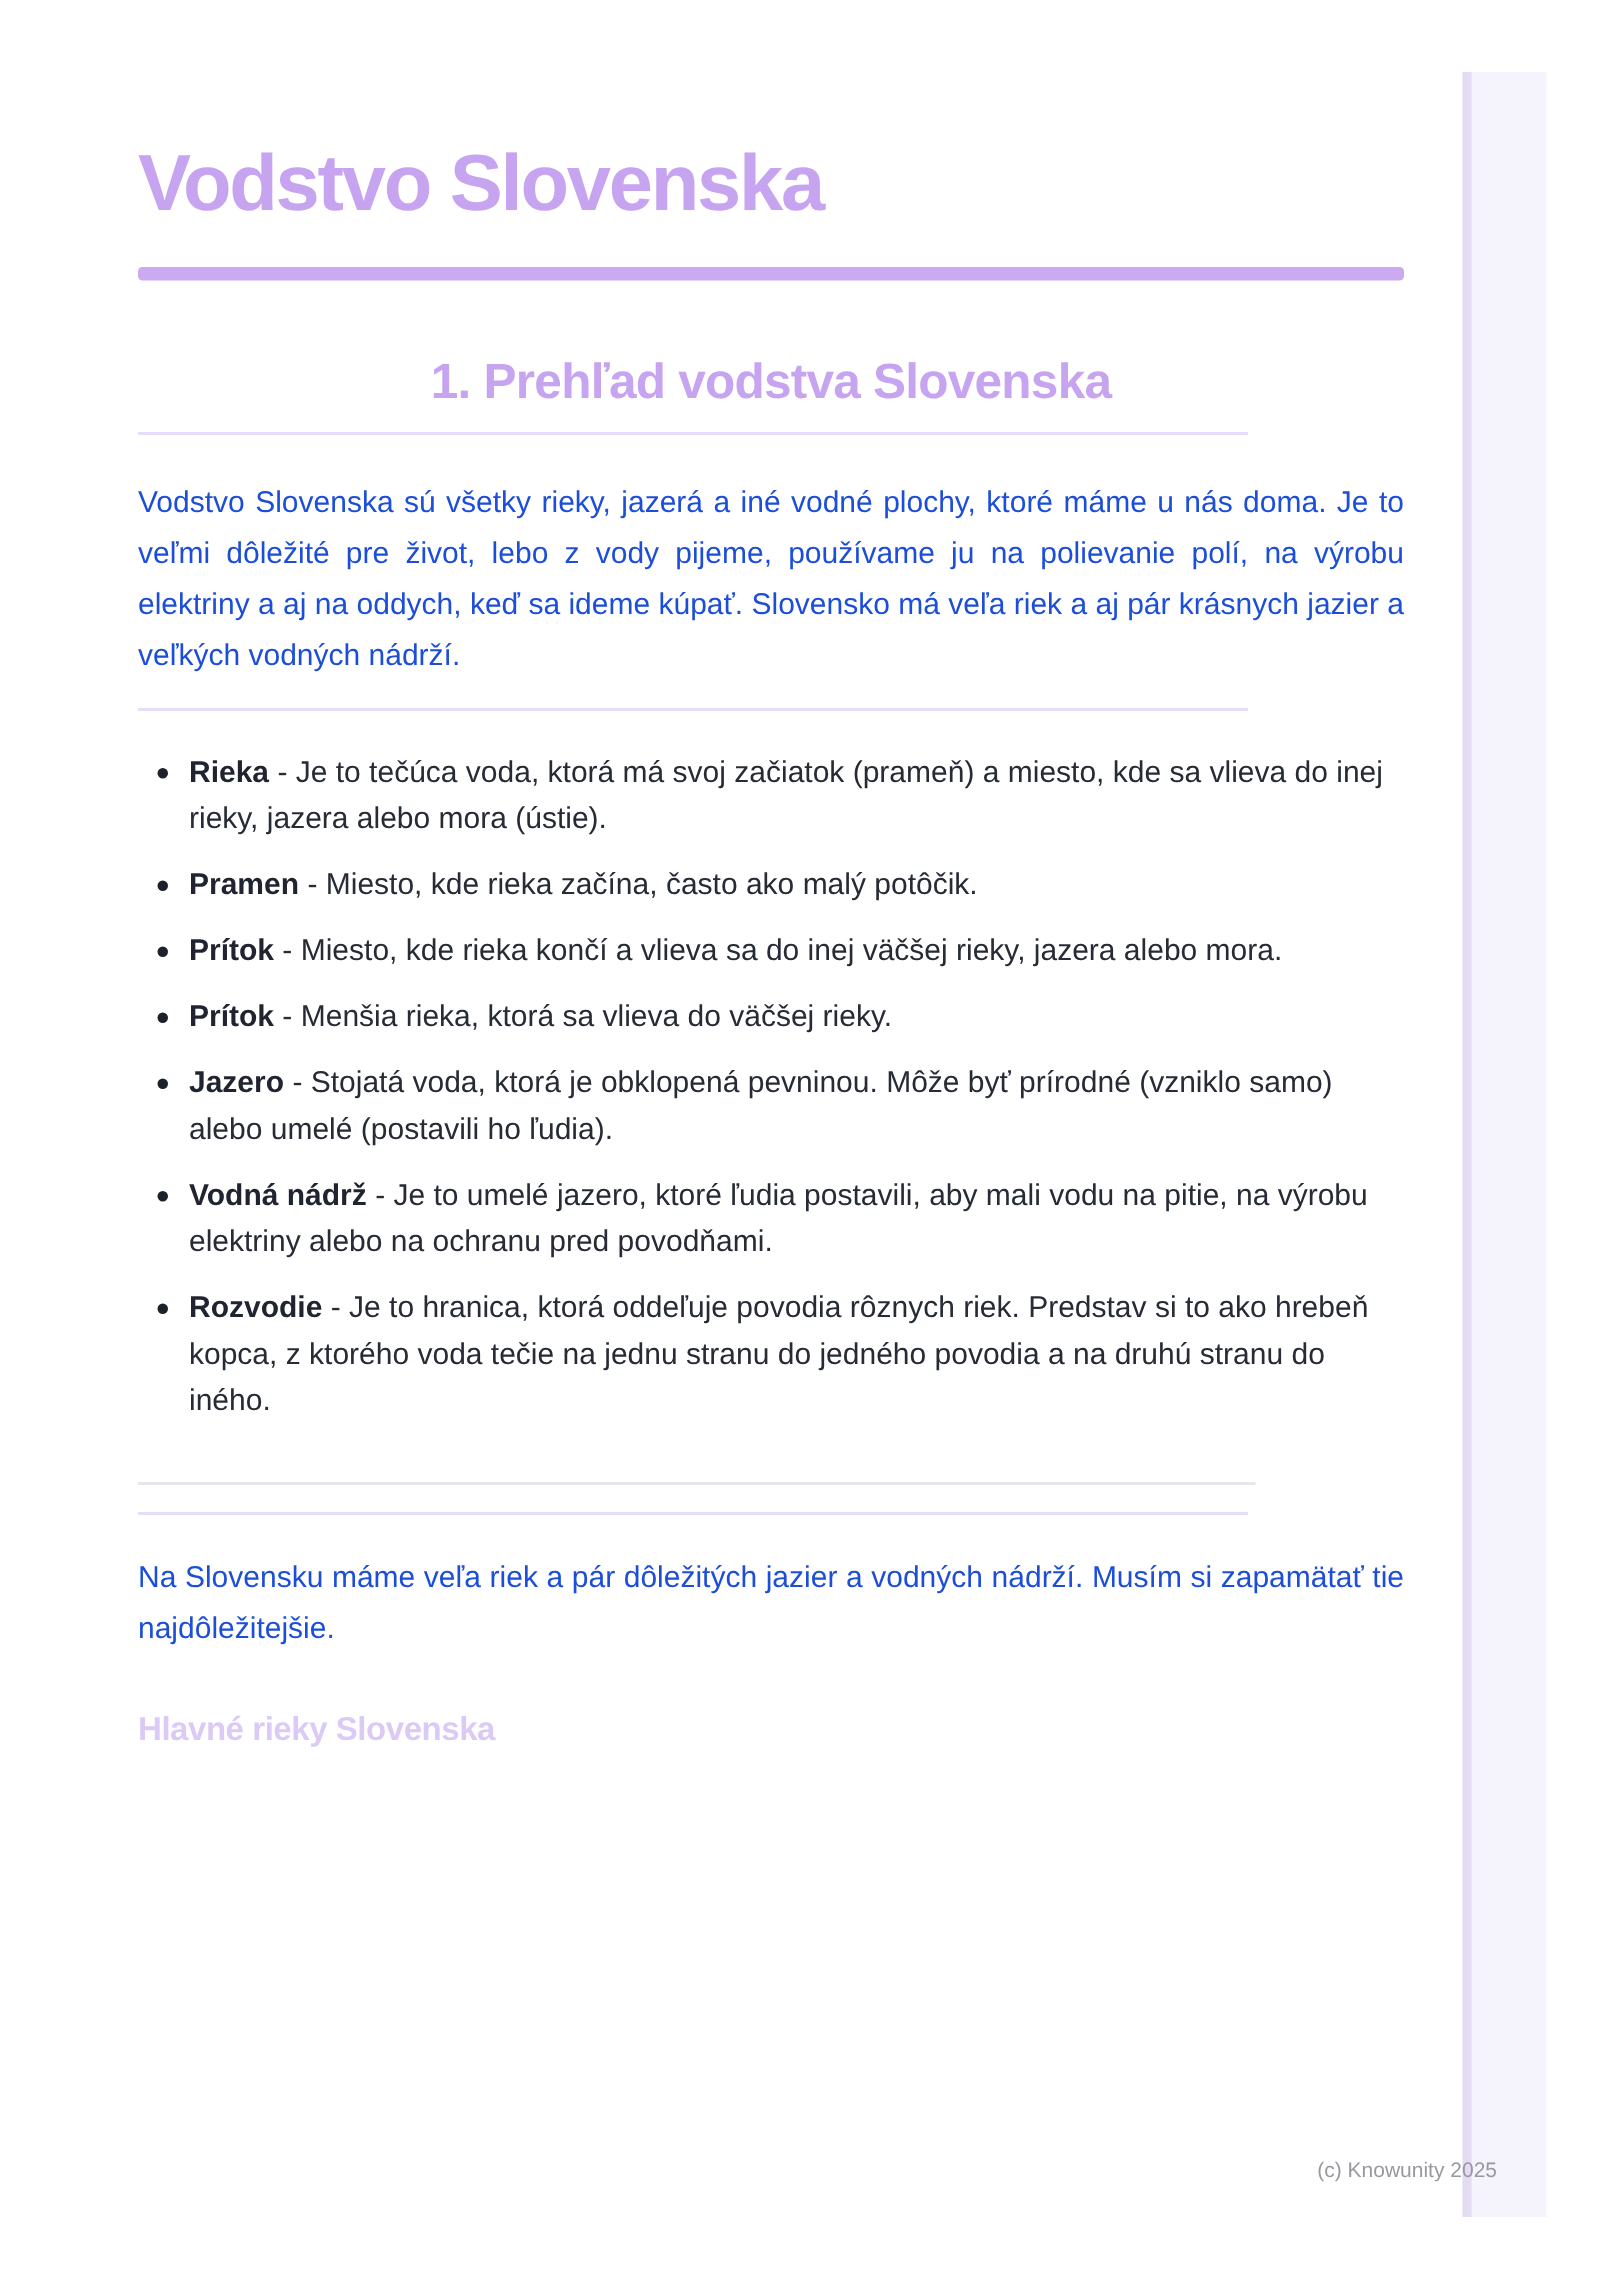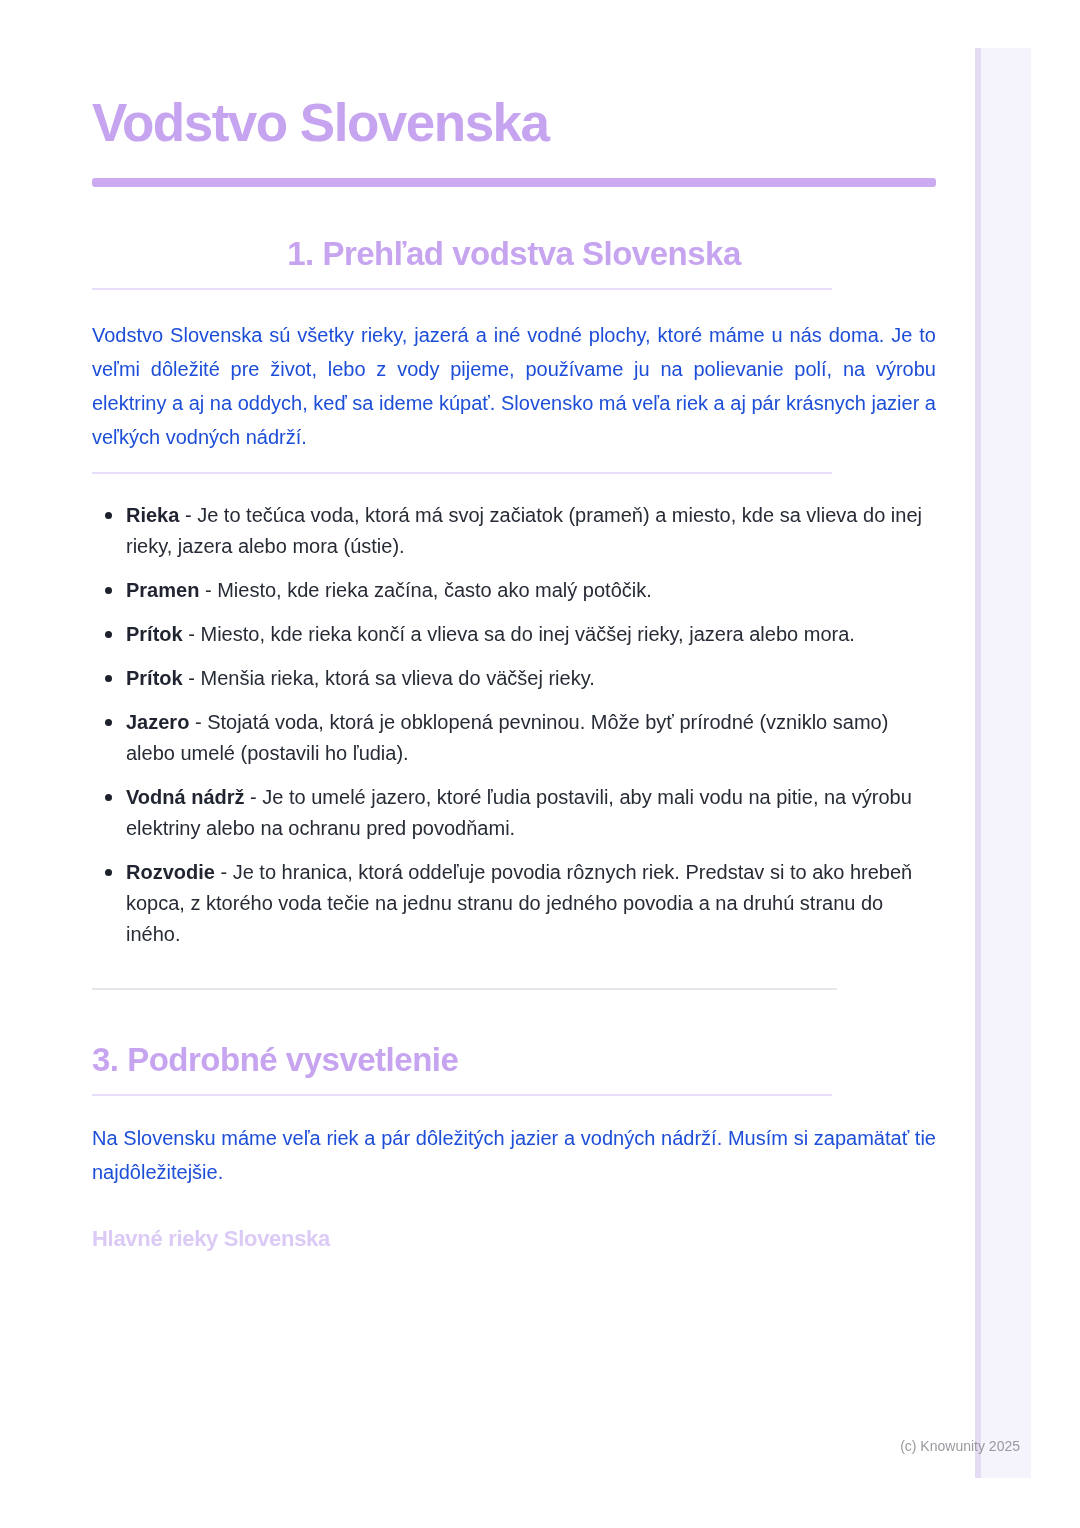--- a/index.html
+++ b/index.html
@@ -108,21 +108,21 @@
     font-size: 22px;
     line-height: 1.05;
     font-weight: bold;
     letter-spacing: -0.3px;
     color: #dbcaf5;
   }
 
   .footer-credit {
     position: absolute;
     top: 1438px;
-    right: 60px;
+    right: 82px;
     font-size: 14px;
     color: #9a989f;
     z-index: 3;
   }
 </style>
 </head>
 <body>
 
 <div class="page">
 
@@ -144,21 +144,20 @@
       <li><span class="term">Pramen</span><span> - </span><span>Miesto, kde rieka začína, často ako malý potôčik.</span></li>
       <li><span class="term">Prítok</span><span> - </span><span>Miesto, kde rieka končí a vlieva sa do inej väčšej rieky, jazera alebo mora.</span></li>
       <li><span class="term">Prítok</span><span> - </span><span>Menšia rieka, ktorá sa vlieva do väčšej rieky.</span></li>
       <li><span class="term">Jazero</span><span> - </span><span>Stojatá voda, ktorá je obklopená pevninou. Môže byť prírodné (vzniklo samo) alebo umelé (postavili ho ľudia).</span></li>
       <li><span class="term">Vodná nádrž</span><span> - </span><span>Je to umelé jazero, ktoré ľudia postavili, aby mali vodu na pitie, na výrobu elektriny alebo na ochranu pred povodňami.</span></li>
       <li><span class="term">Rozvodie</span><span> - </span><span>Je to hranica, ktorá oddeľuje povodia rôznych riek. Predstav si to ako hrebeň kopca, z ktorého voda tečie na jednu stranu do jedného povodia a na druhú stranu do iného.</span></li>
     </ul>
 
     <div class="divider"></div>
 
-    <h2 class="section-heading s3-heading">3. Podrobné vysvetlenie</h2>
     <div class="h-underline"></div>
     <p class="body-par par-3">Na Slovensku máme veľa riek a pár dôležitých jazier a vodných nádrží. Musím si zapamätať tie najdôležitejšie.</p>
 
     <h3 class="sub-heading">Hlavné rieky Slovenska</h3>
 
   </div>
 
   <div class="footer-credit">(c) Knowunity 2025</div>
 
 </div>

